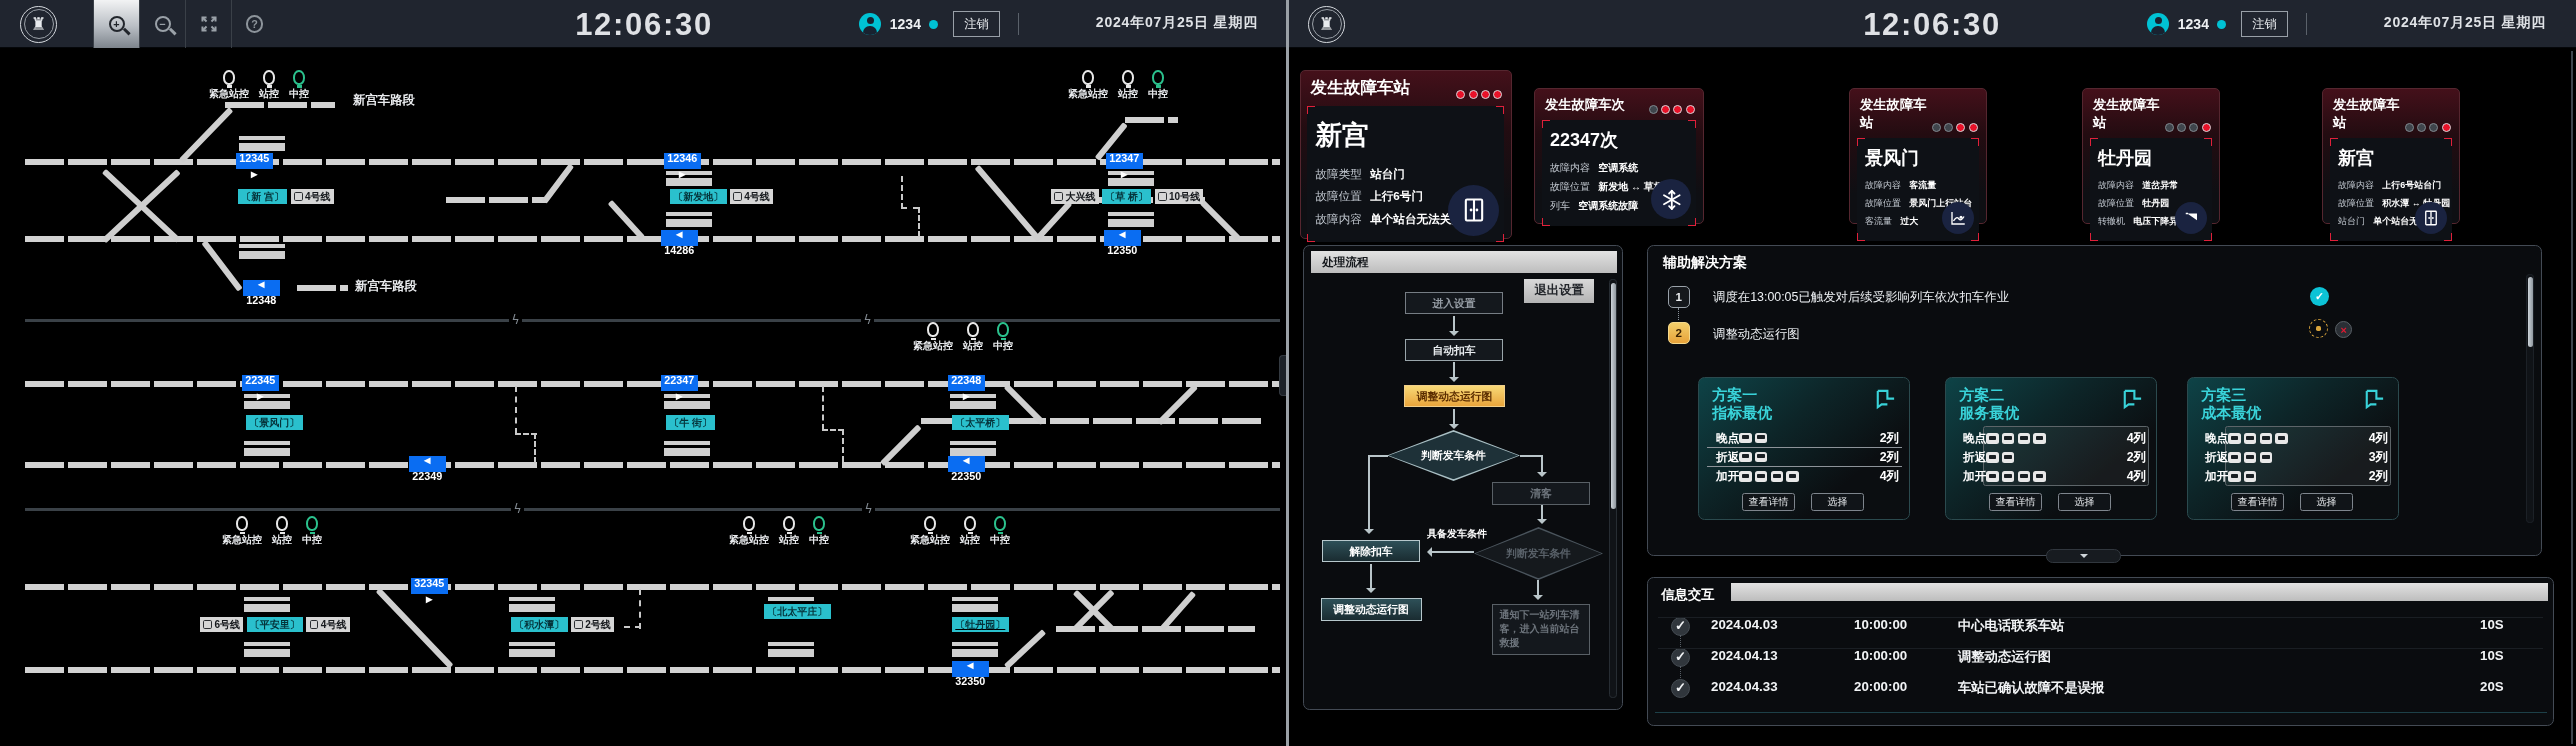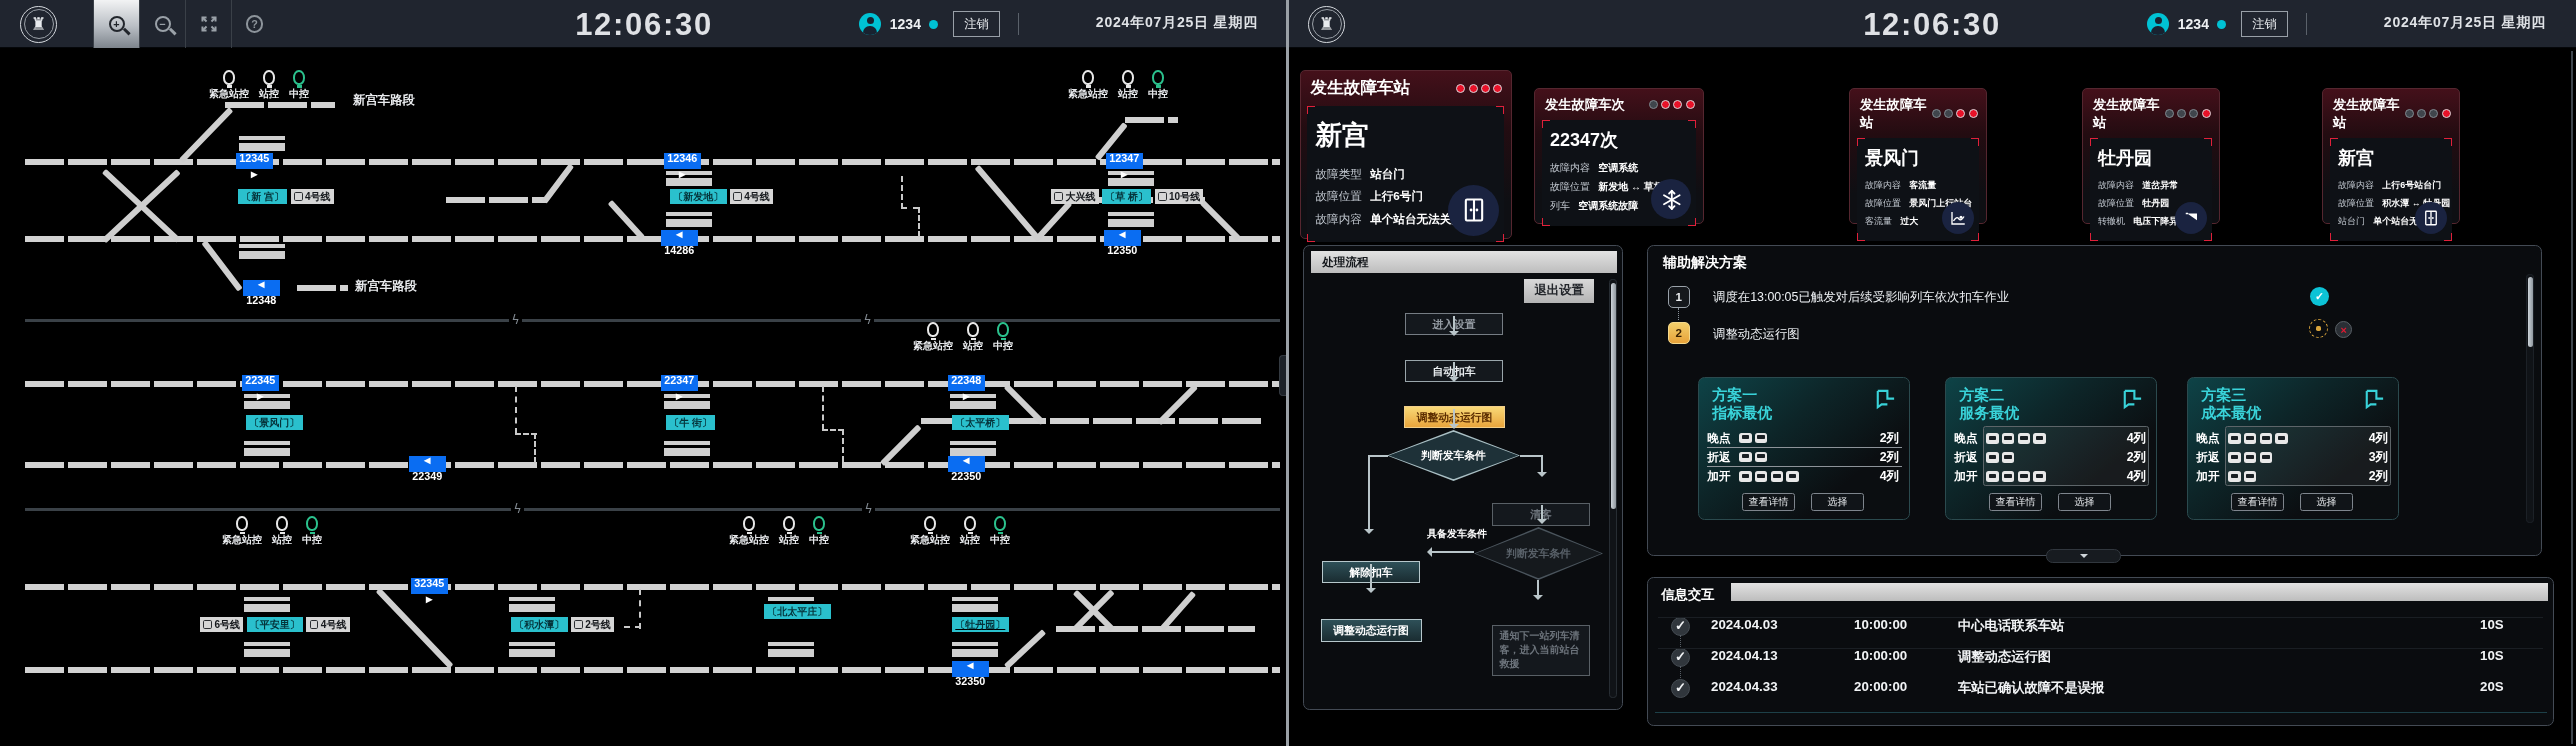--- a/index.html
+++ b/index.html
@@ -55,21 +55,21 @@
   .lampc { display:flex; flex-direction:column; align-items:center; gap:4.1px; }
   .lamp { position:relative; width:11.6px; height:15px; border:2.5px solid #e8e8e8; border-radius:50% 50% 46% 46%; }
   .lamp::after { content:""; position:absolute; left:1.7px; bottom:-5px; width:5px; height:2.5px; background:#e8e8e8; }
   .lamp.on { border-color:#2bc18d; } .lamp.on::after { background:#2bc18d; }
   .lampl { color:#e9ebee; font:700 10px/1 "Liberation Sans",sans-serif; white-space:nowrap; }
   .rlabel { position:absolute; color:#e9ebee; font:700 12.4px/1 "Liberation Sans",sans-serif; white-space:nowrap; }
   .handle { position:absolute; width:8.3px; height:41px; background:#1c2127; border:0.8px solid #343a41; border-right:none; border-radius:4.1px 0 0 4.1px; cursor:pointer; }
 
   
   .fcard { position:absolute; border:0.8px solid #55262f; border-radius:5px; background:linear-gradient(180deg,#44101a 0%,#230c11 34%,#0e0f13 78%); cursor:pointer; }
-  .fhead { display:flex; align-items:center; justify-content:space-between; padding:6.6px 8.3px 3.3px 10px; }
+  .fhead { display:flex; align-items:flex-end; justify-content:space-between; padding:6.6px 8.3px 3.3px 10px; }
   .ftitle { color:#fff; font:700 13.3px "Liberation Sans",sans-serif; }
   .fcard.big .ftitle { font-size:16.6px; }
   .dots { display:flex; gap:3.3px; }
   .dot { width:9px; height:9px; border-radius:50%; border:1.7px solid #d7d9dd; background:#e81128; }
   .dot.off { background:#3f454c; border-color:#81888f; }
   .fbody { position:relative; margin:3.3px 6.6px 6.6px; background:#0e1116; border-radius:1.7px; padding:6.6px 8.3px 8.3px; min-height:80px; }
   .fcard.big .fbody { min-height:131px; }
   .fbody .br { position:absolute; width:8.3px; height:8.3px; border:0 solid #e0203a; }
   .br.tl { left:0; top:0; border-left-width:1.7px; border-top-width:1.7px; }
   .br.tr { right:0; top:0; border-right-width:1.7px; border-top-width:1.7px; }
@@ -78,21 +78,21 @@
   .fname { color:#fff; font:700 18px "Liberation Sans",sans-serif; margin:1.7px 0 8.3px; }
   .fcard.big .fname { font-size:26.6px; margin:5px 0 13.3px; }
   .frow { display:flex; gap:8.3px; margin:5px 0; font:400 9px "Liberation Sans",sans-serif; }
   .fcard.big .frow { font-size:11.6px; margin:7.5px 0; }
   .fcard.mid .frow { font-size:10px; }
   .frow b { color:#fff; font-weight:700; white-space:nowrap; }
   .frow span { color:#c3c9d1; white-space:nowrap;font-family:Liberation Serif, serif; }
   .ficon { position:absolute; border-radius:50%; background:#1a2340; display:flex; align-items:center; justify-content:center; }
   .panel { position:absolute; border:0.8px solid #434a54; border-radius:6.6px; background:#0a0c0f; }
   .phead { position:absolute; background:linear-gradient(180deg,#e2e2e2,#bdbdbd); color:#15181c; font:700 11.6px/21.6px "Liberation Sans",sans-serif; padding-left:11.6px; }
-  .node { position:absolute; background:#14181d; border:0.8px solid #767d84; color:#959ca4; font:700 10.8px/20px "Liberation Sans",sans-serif; text-align:center;margin-top:21px; }
+  .node { position:absolute; background:#14181d; border:0.8px solid #767d84; color:#959ca4; font:700 10.8px/20px "Liberation Sans",sans-serif; text-align:center; }
   .node.litb { color:#e8ecef; border-color:#9aa6ab; }
   .node.amber { background:linear-gradient(180deg,#f8d977,#e9a53c); border-color:#f2cf8a; color:#5b2d00; }
   .node.teal { background:linear-gradient(180deg,#2e5058,#1a2c31); border-color:#b7c8cc; color:#fff; }
   .node.ghost { color:#6d747c; border-color:#596066; }
   .dia { position:absolute; }
   .dia .outer { position:absolute; inset:0; background:#a9bfc4; clip-path:polygon(50% 0,100% 50%,50% 100%,0 50%); }
   .dia .inner { position:absolute; inset:1.7px; background:#1e3138; clip-path:polygon(50% 0,100% 50%,50% 100%,0 50%); display:flex; align-items:center; justify-content:center; color:#fff; font:700 10.8px "Liberation Sans",sans-serif; }
   .dia.ghost .outer { background:#4a545c; } .dia.ghost .inner { background:#15191d; color:#596169; }
   .fl { position:absolute; background:#b9c5c9; }
   .arrd { position:absolute; width:0; height:0; border:5px solid transparent; border-top-color:#b9c5c9; }
@@ -102,21 +102,21 @@
   .badge { position:absolute; width:21.6px; height:21.6px; border-radius:5px; text-align:center; font:700 11.6px/20px "Liberation Sans",sans-serif; cursor:default; }
   .badge.dark { background:#15181c; border:1.7px solid #9aa2aa; color:#eceef1; }
   .badge.amber { background:linear-gradient(180deg,#f3cf6a,#e8a33a); border:1.7px solid #f5d98c; color:#3a2000; }
   .ntext { position:absolute; color:#eef1f4; font:400 12.4px "Liberation Sans",sans-serif; white-space:nowrap; }
   .stic { position:absolute; border-radius:50%; display:flex; align-items:center; justify-content:center; }
   .plan { position:absolute; width:212px; height:143px; border:0.8px solid #2b4a4e; border-radius:6.6px; background:linear-gradient(140deg,#0e4347 0%,#0d2528 38%,#0b0e11 72%); }
   .ptit { position:absolute; left:13.3px; top:8.3px; color:#39d3d9; font:700 15px/18px "Liberation Sans",sans-serif; }
   .pico { position:absolute; right:11.6px; top:10px; }
   .prows { position:absolute; left:8.3px; top:51px; width:195px; }
   .prow { position:relative; height:19px; display:flex; align-items:center; }
-  .prow .lb { width:32px; color:#fff; font:700 11.6px "Liberation Sans",sans-serif; }
+  .prow .lb { width:32px; color:#fff; font:700 11.6px "Liberation Sans",sans-serif;text-align:right; }
   .tico { width:12.4px; height:10.8px; background:#e8e8e8; border-radius:2.5px; margin-right:3.3px; position:relative; }
   .tico::after { content:""; position:absolute; left:2.5px; top:2.5px; width:7.5px; height:4.1px; background:#1a2024; border-radius:0.8px; }
   .prow .val { position:absolute; right:3.3px; color:#fff; font:700 12.4px "Liberation Sans",sans-serif; }
   .plan .inset { position:absolute; left:37px; top:48px; width:166px; height:60px; border:0.8px solid #5d6569; background:rgba(230,240,245,0.06); border-radius:2.5px; }
   .plan.flat .prow { border-bottom:0.8px solid #8d9399; }
   .plan.flat .prow:last-child { border-bottom:none; }
   .pbtn { position:absolute; top:115px; width:53px; height:18px; background:#101418; border:0.8px solid #7e858d; border-radius:2.5px; color:#e8ebee; font:400 10px/16.6px "Liberation Sans",sans-serif; text-align:center; cursor:pointer; }
   .tabv { position:absolute; width:75px; height:14px; background:#171b20; border:0.8px solid #31373e; border-radius:6.6px; display:flex; align-items:center; justify-content:center; cursor:pointer; z-index:6; }
   .tabv::after { content:""; width:0; height:0; border:4.1px solid transparent; border-top-color:#cfd5da; margin-top:4.1px; }
   .irow { position:absolute; left:0; width:100%; height:30px; }

